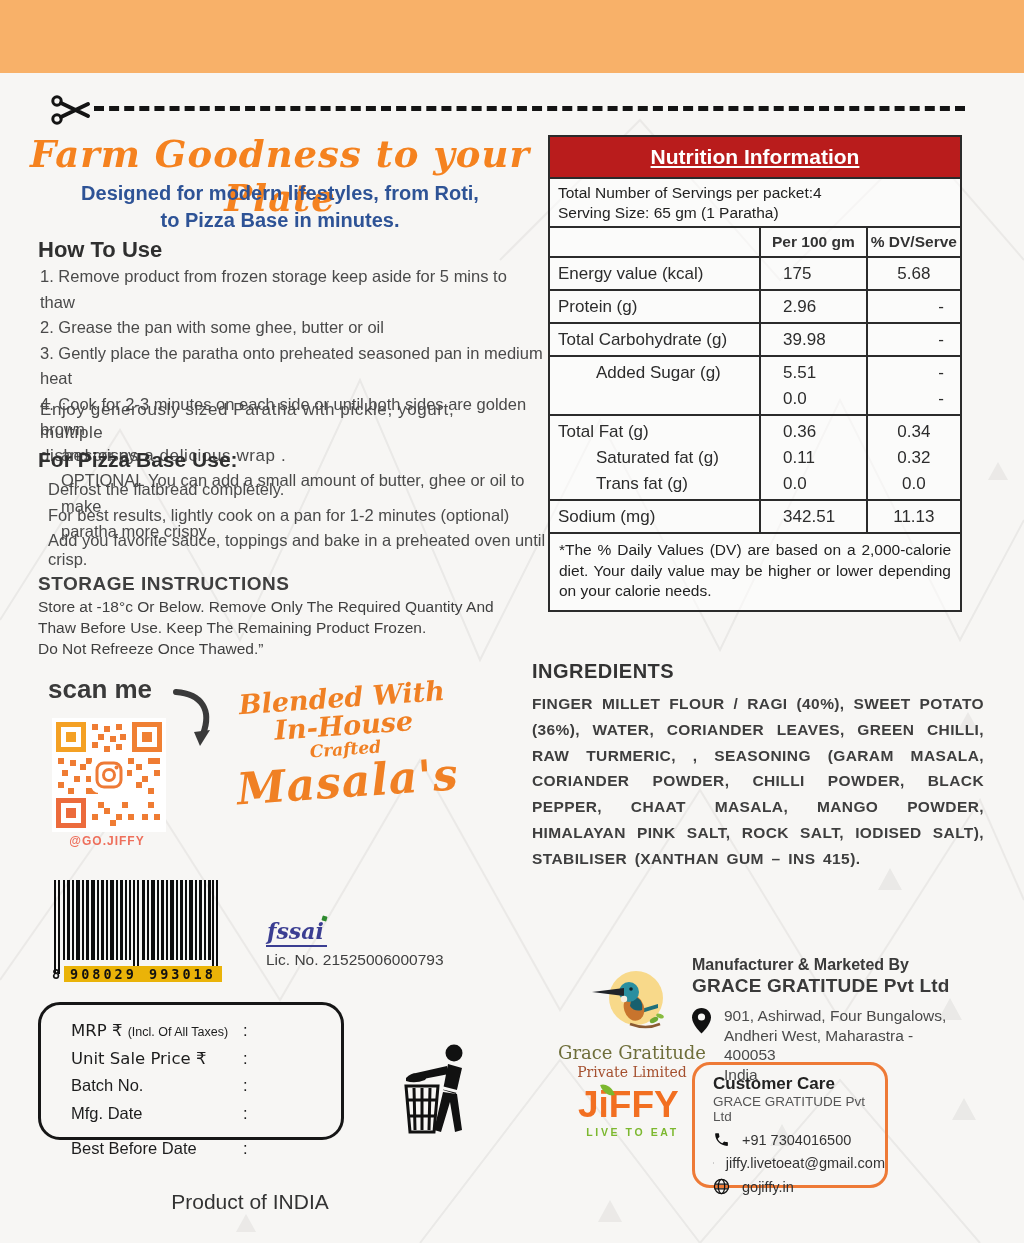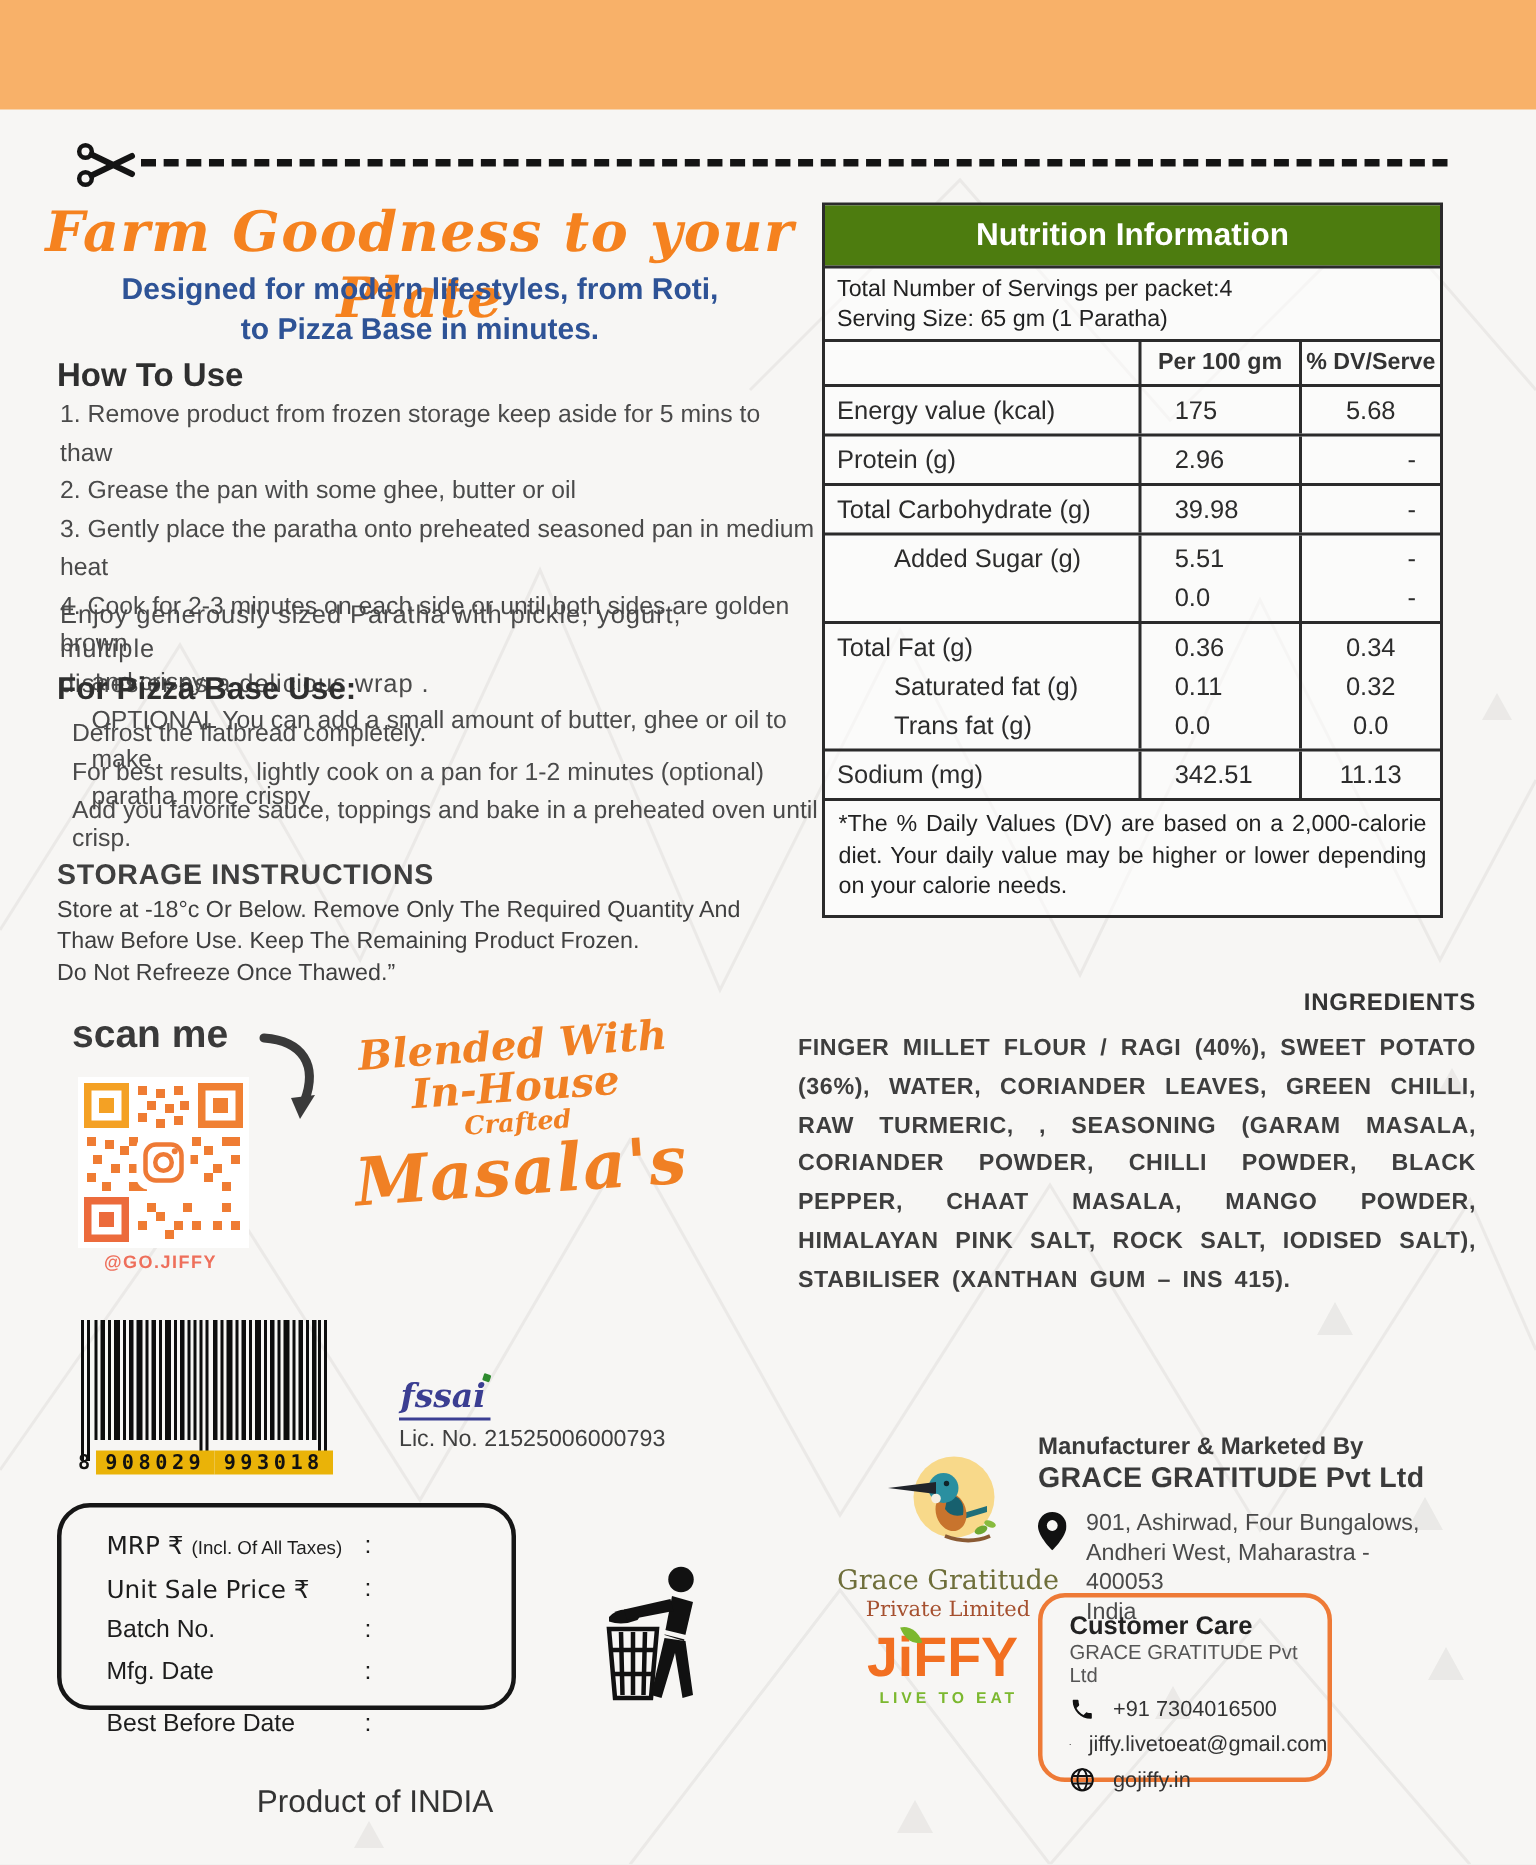--- a/index.html
+++ b/index.html
@@ -31,37 +31,37 @@
 
   
   .pizza-title { position:absolute; left:38px; top:448px; font-size:21px; font-weight:bold; color:#2f2f2f; }
   .pizza-lines { position:absolute; left:48px; top:480px; width:505px; font-size:16.5px; color:#4a4a4a; }
   .pizza-lines div { margin-bottom:6.5px; }
   .storage-title { position:absolute; left:38px; top:573px; font-size:19px; font-weight:bold; letter-spacing:0.5px; color:#3f3f3f; }
   .storage-lines { position:absolute; left:38px; top:596px; width:480px; font-size:15.5px; line-height:21px; color:#3f3f3f; }
 
   
   .ntable { position:absolute; left:548px; top:135px; width:414px; border:2.5px solid #2b2b2b; background:rgba(255,255,255,0.55); }
-  .ntitle { background:#4d7c0f; color:#fff; font-weight:bold; font-size:21px; text-align:center; padding:8px 0; }
+  .ntitle { background:#b91c1c; color:#fff; font-weight:bold; font-size:21px; text-align:center; padding:8px 0;text-decoration:underline; }
   .nserv { border-top:2px solid #2b2b2b; padding:4px 8px; font-size:15.5px; line-height:19.5px; color:#222; }
   .nrow { display:grid; grid-template-columns:51% 26% 23%; border-top:2px solid #2b2b2b; }
   .ncell { padding:2.5px 0; }
   .ncell + .ncell { border-left:2px solid #2b2b2b; }
   .nlabel { font-size:17px; color:#2c2c2c; padding-left:8px; line-height:26px; }
   .nlabel .sub { padding-left:38px; }
   .nval { font-size:17px; color:#2c2c2c; line-height:26px; padding-left:22px; }
   .ndv  { font-size:17px; color:#2c2c2c; line-height:26px; text-align:center; padding-left:0; }
   .ndv .dash { text-align:right; padding-right:16px; }
   .nhead .ncell { font-size:15.5px; font-weight:bold; text-align:center; line-height:22px; padding:3px 0; }
   .nfoot { border-top:2px solid #2b2b2b; padding:6px 9px 8px 9px; font-size:15.5px; line-height:20.5px;
     color:#222; text-align:justify; }
 
   
   .ingr { position:absolute; left:532px; top:660px; width:452px; }
-  .ingr-title { font-size:16px; font-weight:bold; color:#333; letter-spacing:0.5px;text-align:right; }
+  .ingr-title { font-size:20px; font-weight:bold; color:#333; letter-spacing:0.5px; }
   .ingr-text { margin-top:8px; font-size:15.5px; font-weight:bold; color:#3e3e3e;
     letter-spacing:0.4px; word-spacing:3px; line-height:25.8px; text-align:justify; }
 
   
   .scanme { position:absolute; left:48px; top:674px; font-size:26px; font-weight:bold; color:#3a3a3a; }
   .scan-arrow { position:absolute; left:172px; top:686px; }
   .qr { position:absolute; left:52px; top:718px; }
   .qr-handle { position:absolute; left:48px; top:834px; width:118px; text-align:center;
     font-size:12px; font-weight:bold; letter-spacing:1px; color:#ee6f5b; }
 

